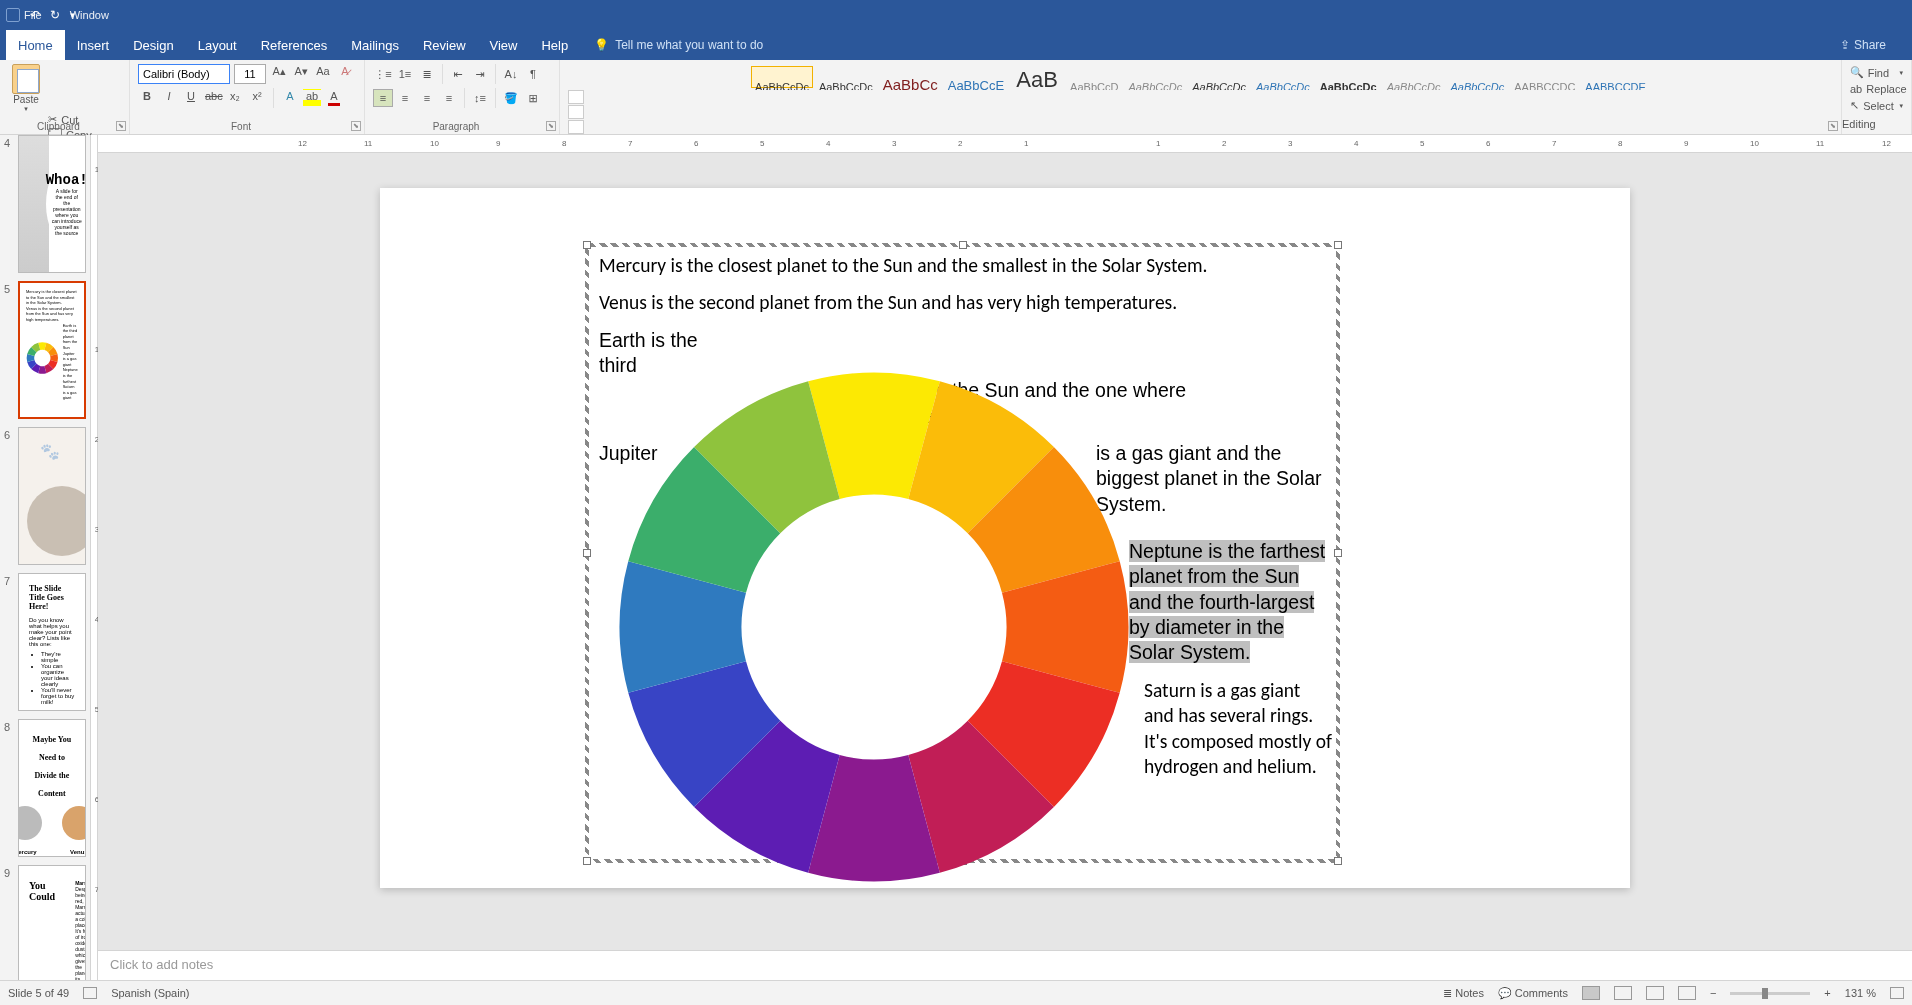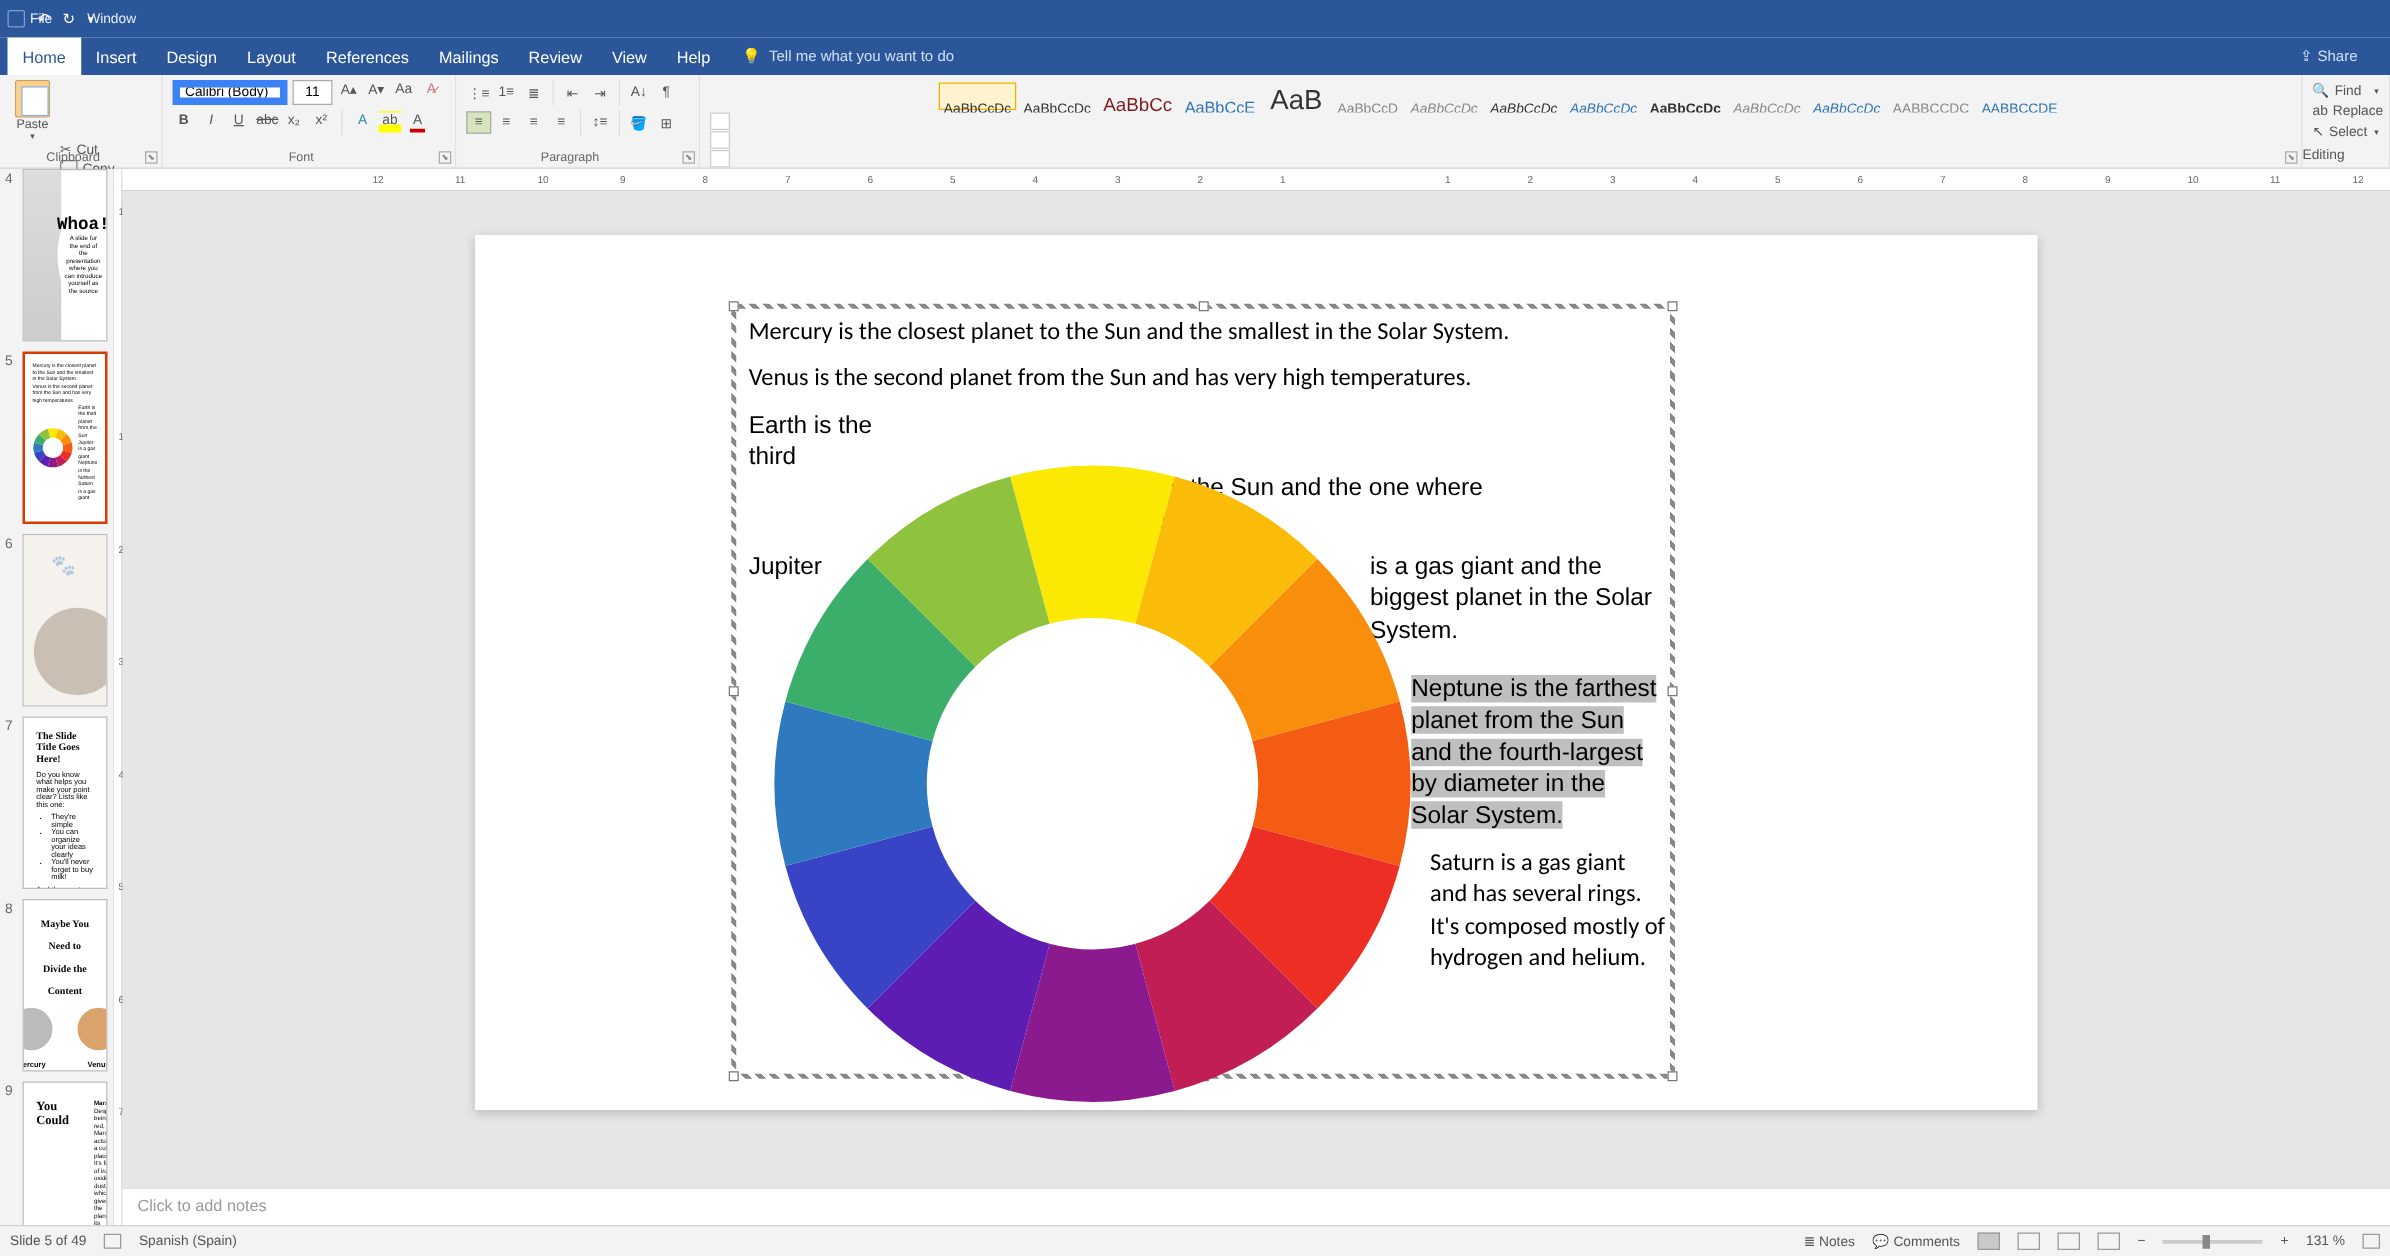--- a/index.html
+++ b/index.html
@@ -25,21 +25,21 @@
 
 .clipboard { width: 130px; }
 .clipboard .paste { display: flex; flex-direction: column; align-items: center; width: 36px; cursor: pointer; font-size: 10px; color: #555; float: left; }
 .clipboard .paste .icon { width: 28px; height: 30px; background: linear-gradient(#f9d18b,#f9d18b); border: 1px solid #c9a05a; border-radius: 2px; position: relative; }
 .clipboard .paste .icon:before { content: ''; position: absolute; width: 20px; height: 22px; top: 4px; left: 4px; background: #fff; border: 1px solid #8ea7cc; }
 .clipboard .side { margin-left: 40px; display: flex; flex-direction: column; gap: 2px; }
 .clipboard .side div { font-size: 11px; color: #555; cursor: pointer; display: flex; gap: 4px; align-items: center; }
 
 .font { width: 235px; }
 .font-row1 { display: flex; gap: 4px; align-items: center; margin-bottom: 4px; }
-.font-name { width: 92px; height: 20px; border: 6px solid #3b82f6; background: #fff; font-size: 11px; padding: 0 4px; }
+.font-name { width: 92px; height: 20px; border: 1px solid #3b82f6; background: #fff; font-size: 11px; padding: 0 4px; }
 .font-size { width: 32px; height: 20px; border: 1px solid #ababab; background: #fff; font-size: 11px; text-align: center; }
 .fbtn { width: 18px; height: 18px; font-size: 11px; text-align: center; color: #555; cursor: pointer; }
 .font-row2 { display: flex; gap: 4px; align-items: center; }
 .font-row2 .fbtn { border: 1px solid transparent; }
 .font-row2 .b { font-weight: bold; }
 .font-row2 .i { font-style: italic; }
 .font-row2 .u { text-decoration: underline; }
 .font-row2 .strike { text-decoration: line-through; }
 .font-row2 .color { position: relative; }
 .font-row2 .color:after { content:''; position:absolute; bottom:0; left:2px; right:2px; height:3px; background:#c00; }

